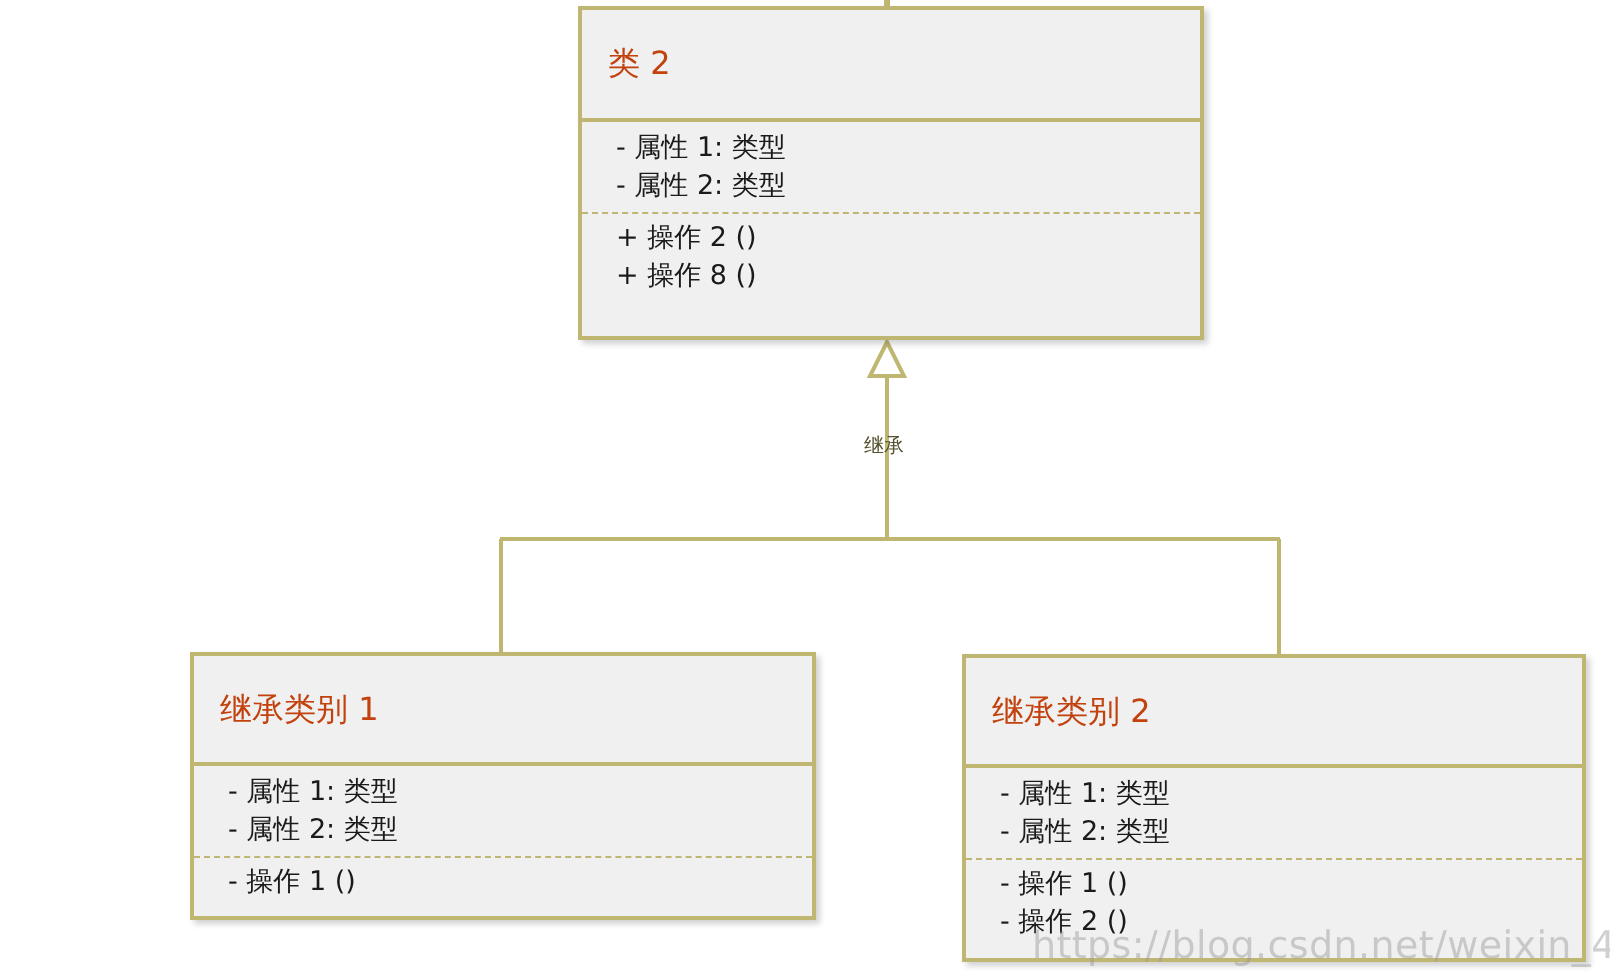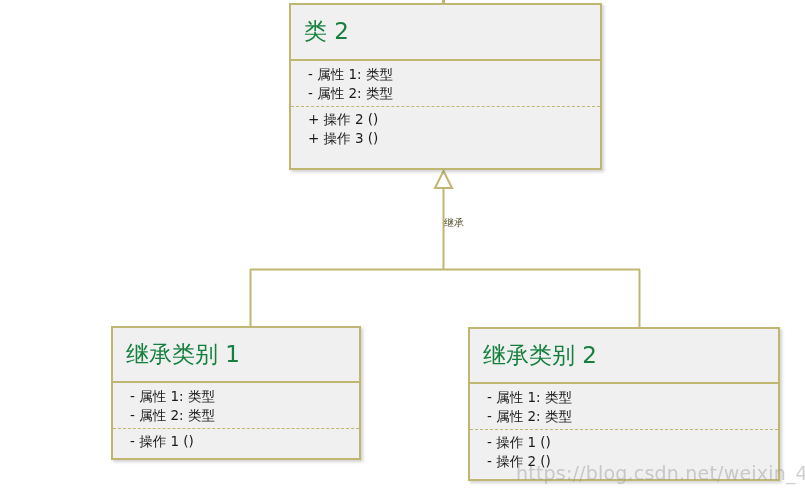--- a/index.html
+++ b/index.html
@@ -39,22 +39,22 @@
     overflow: hidden;
   }
   .uml-header {
     box-sizing: border-box;
     border-bottom: 2px solid #bfb771;
     display: flex;
     align-items: center;
     padding: 0 13px;
   }
   .uml-title {
-    font-size: 23px;
-    color: #15803d;
+    font-size: 16px;
+    color: #c2410c;
     line-height: 1.2;
     white-space: nowrap;
   }
   .uml-body {
     box-sizing: border-box;
     padding: 4px 0 5px 0;
   }
   .uml-section {
     padding: 0;
   }
@@ -115,43 +115,43 @@
     <div class="uml-header" style="height:56px;">
       <span class="uml-title">类 2</span>
     </div>
     <div class="uml-body">
       <div class="uml-section">
         <div class="uml-row">- 属性 1: 类型</div>
         <div class="uml-row">- 属性 2: 类型</div>
       </div>
       <div class="uml-section">
         <div class="uml-row">+ 操作 2 ()</div>
-        <div class="uml-row">+ 操作 3 ()</div>
+        <div class="uml-row">+ 操作 8 ()</div>
       </div>
     </div>
   </div>
 
-  <div class="edge-label" style="left:444px; top:216px;">继承</div>
+  <div class="edge-label" style="left:432px; top:216px;">继承</div>
 
-  <div class="uml-class" style="left:111px; top:326px; width:250px; height:134px;">
+  <div class="uml-class" style="left:95px; top:326px; width:313px; height:134px;">
     <div class="uml-header" style="height:55px;">
       <span class="uml-title">继承类别 1</span>
     </div>
     <div class="uml-body">
       <div class="uml-section">
         <div class="uml-row">- 属性 1: 类型</div>
         <div class="uml-row">- 属性 2: 类型</div>
       </div>
       <div class="uml-section">
         <div class="uml-row">- 操作 1 ()</div>
       </div>
     </div>
   </div>
 
-  <div class="uml-class" style="left:468px; top:327px; width:312px; height:154px;">
+  <div class="uml-class" style="left:481px; top:327px; width:312px; height:154px;">
     <div class="uml-header" style="height:55px;">
       <span class="uml-title">继承类别 2</span>
     </div>
     <div class="uml-body">
       <div class="uml-section">
         <div class="uml-row">- 属性 1: 类型</div>
         <div class="uml-row">- 属性 2: 类型</div>
       </div>
       <div class="uml-section">
         <div class="uml-row">- 操作 1 ()</div>

